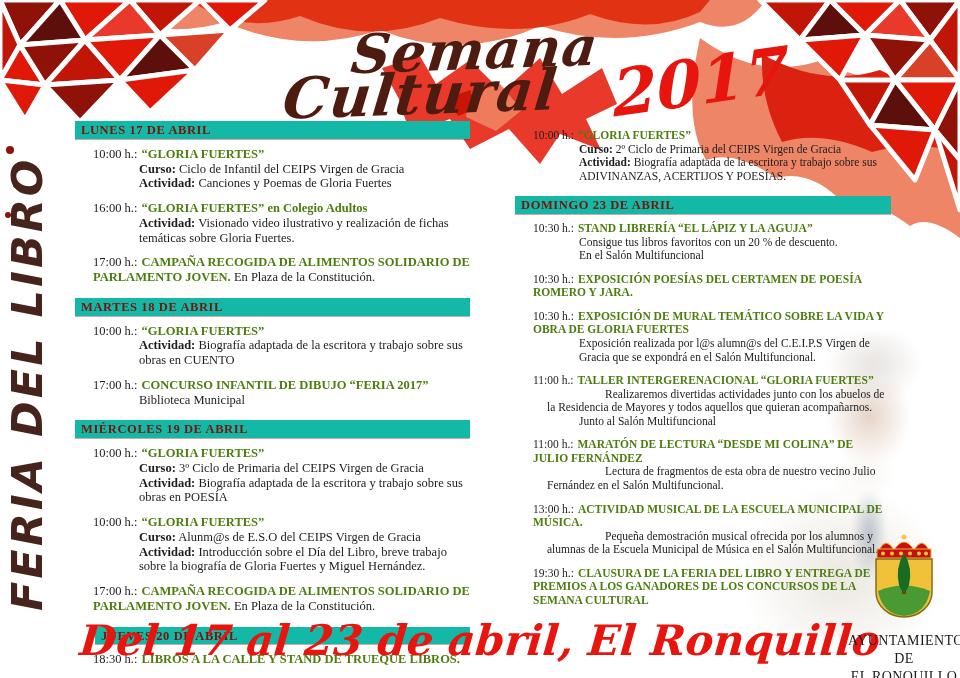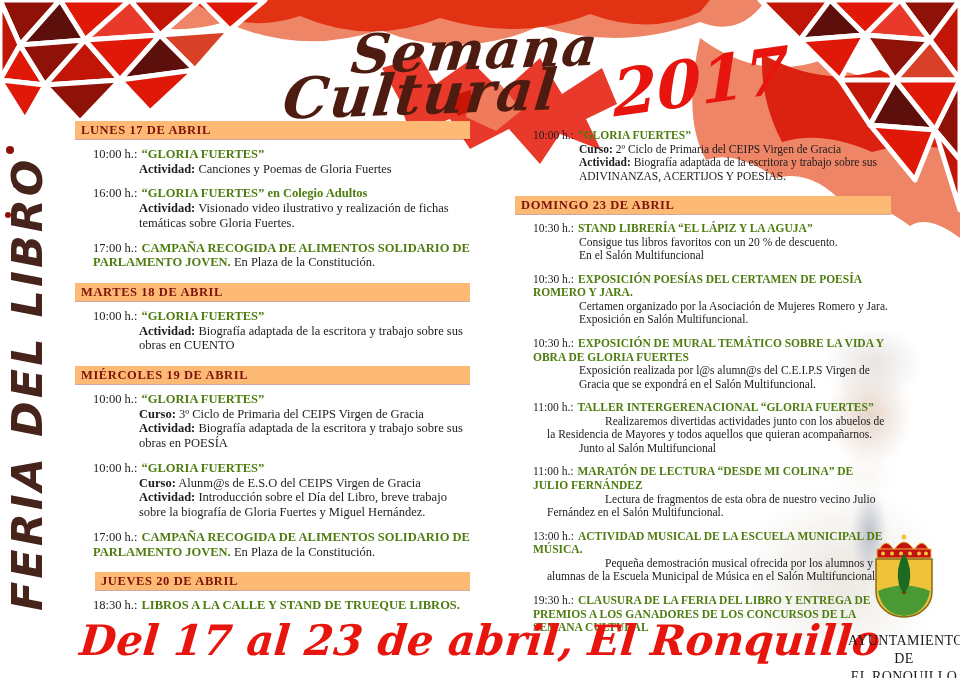--- a/index.html
+++ b/index.html
@@ -28,21 +28,21 @@
            font-family:"DejaVu Sans",sans-serif;font-style:italic;font-weight:bold;
            font-size:43px;letter-spacing:3px;color:#46241c;white-space:nowrap;}
   .footer{position:absolute;left:80px;top:616px;width:800px;z-index:2;text-align:center;
           font-family:"DejaVu Serif",serif;font-style:italic;font-weight:bold;
           font-size:42px;color:#e8150e;transform:skewX(-5deg);white-space:nowrap;}
   
   .col{position:absolute;top:121px;z-index:2;line-height:1.18;}
   .col-left{left:75px;width:395px;font-size:12.5px;}
   .col-right{left:515px;width:376px;font-size:11.5px;}
   .day{margin-bottom:13px;}
-  .day-bar{background:#fdba74;color:#7c120b;font-weight:bold;font-size:12.5px;
+  .day-bar{background:#14b8a6;color:#7c120b;font-weight:bold;font-size:12.5px;
            letter-spacing:.6px;padding:2px 6px 1px;box-shadow:0 1px 0 rgba(120,0,0,.35);}
   .day-bar.indent{margin-left:20px;}
   .event{margin:8px 0 10px 18px;}
   .ehead .time{font-weight:normal;margin-right:4px;}
   .ehead b{font-weight:bold;color:#4d7c0f;}
   .eline.label{margin-left:46px;}
   .eline.plain{margin-left:46px;}
   .eline.para{margin-left:14px;text-indent:58px;}
   
   .crest{position:absolute;left:848px;top:534px;width:112px;z-index:3;text-align:center;}
@@ -113,35 +113,40 @@
   <div class="title1 script">Semana</div>
   <div class="title2 script">Cultural</div>
   <div class="year script">2017</div>
   <div class="vbanner">FERIA DEL LIBRO</div>
 
   <div class="col col-left" id="col-left">
       <section class="day">
         <div class="day-bar">LUNES 17 DE ABRIL</div>
         <div class="event">
           <div class="ehead"><span class="time">10:00 h.:</span><b class="etitle">“GLORIA FUERTES”</b></div>
+          <div class="eline label"><b class="llab">Curso:</b> Ciclo de Infantil del CEIPS Virgen de Gracia</div>
           <div class="eline label"><b class="llab">Actividad:</b> Canciones y Poemas de Gloria Fuertes</div>
         </div>
         <div class="event">
           <div class="ehead"><span class="time">16:00 h.:</span><b class="etitle">“GLORIA FUERTES” en Colegio Adultos</b></div>
           <div class="eline label"><b class="llab">Actividad:</b> Visionado video ilustrativo y realización de fichas temáticas sobre Gloria Fuertes.</div>
         </div>
         <div class="event">
           <div class="ehead"><span class="time">17:00 h.:</span><b class="etitle">CAMPAÑA RECOGIDA DE ALIMENTOS SOLIDARIO DE PARLAMENTO JOVEN.</b><span class="esuffix"> En Plaza de la Constitución.</span></div>
         </div>
       </section>
       <section class="day">
         <div class="day-bar">MARTES 18 DE ABRIL</div>
         <div class="event">
           <div class="ehead"><span class="time">10:00 h.:</span><b class="etitle">“GLORIA FUERTES”</b></div>
           <div class="eline label"><b class="llab">Actividad:</b> Biografía adaptada de la escritora y trabajo sobre sus obras en CUENTO</div>
+        </div>
+        <div class="event">
+          <div class="ehead"><span class="time">17:00 h.:</span><b class="etitle">CONCURSO INFANTIL DE DIBUJO “FERIA 2017”</b></div>
+          <div class="eline plain">Biblioteca Municipal</div>
         </div>
       </section>
       <section class="day">
         <div class="day-bar">MIÉRCOLES 19 DE ABRIL</div>
         <div class="event">
           <div class="ehead"><span class="time">10:00 h.:</span><b class="etitle">“GLORIA FUERTES”</b></div>
           <div class="eline label"><b class="llab">Curso:</b> 3º Ciclo de Primaria del CEIPS Virgen de Gracia</div>
           <div class="eline label"><b class="llab">Actividad:</b> Biografía adaptada de la escritora y trabajo sobre sus obras en POESÍA</div>
         </div>
         <div class="event">
@@ -170,21 +175,20 @@
       </section>
       <section class="day">
         <div class="day-bar">DOMINGO 23 DE ABRIL</div>
         <div class="event">
           <div class="ehead"><span class="time">10:30 h.:</span><b class="etitle">STAND LIBRERÍA “EL LÁPIZ Y LA AGUJA”</b></div>
           <div class="eline plain">Consigue tus libros favoritos con un 20 % de descuento.</div>
           <div class="eline plain">En el Salón Multifuncional</div>
         </div>
         <div class="event">
           <div class="ehead"><span class="time">10:30 h.:</span><b class="etitle">EXPOSICIÓN POESÍAS DEL CERTAMEN DE POESÍA ROMERO Y JARA.</b></div>
-          <div class="eline plain">Certamen organizado por la Asociación de Mujeres Romero y Jara. Exposición en Salón Multifuncional.</div>
         </div>
         <div class="event">
           <div class="ehead"><span class="time">10:30 h.:</span><b class="etitle">EXPOSICIÓN DE MURAL TEMÁTICO SOBRE LA VIDA Y OBRA DE GLORIA FUERTES</b></div>
           <div class="eline plain">Exposición realizada por l@s alumn@s del C.E.I.P.S Virgen de Gracia que se expondrá en el Salón Multifuncional.</div>
         </div>
         <div class="event">
           <div class="ehead"><span class="time">11:00 h.:</span><b class="etitle">TALLER INTERGERENACIONAL “GLORIA FUERTES”</b></div>
           <div class="eline para">Realizaremos divertidas actividades junto con los abuelos de la Residencia de Mayores y todos aquellos que quieran acompañarnos.</div>
           <div class="eline plain">Junto al Salón Multifuncional</div>
         </div>

